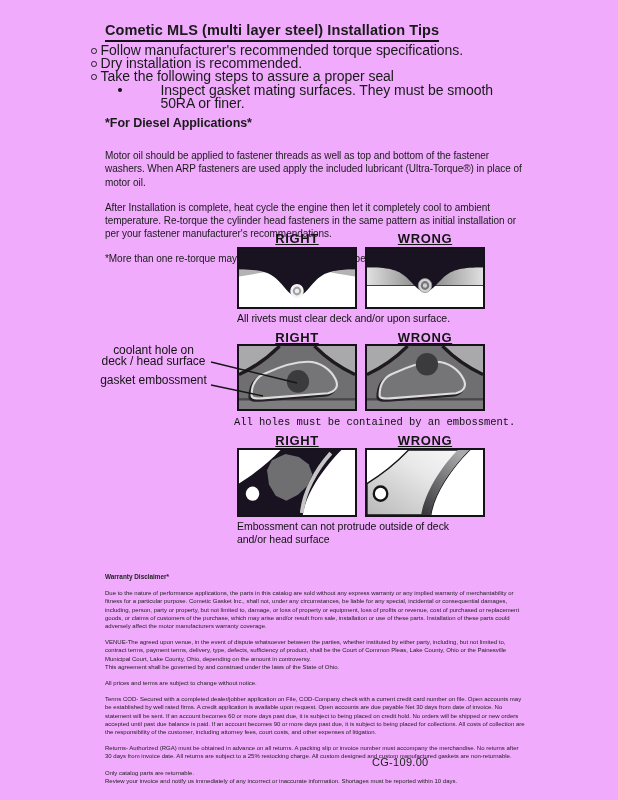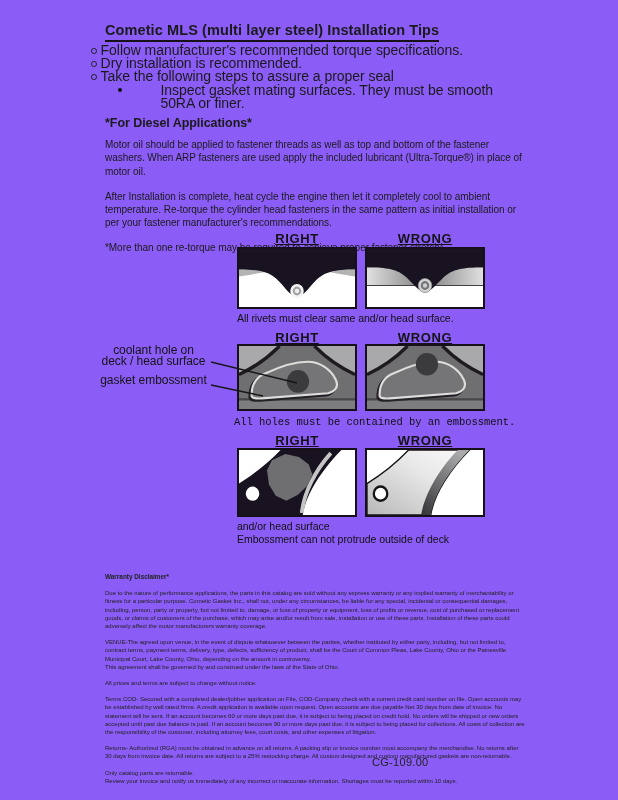--- a/index.html
+++ b/index.html
@@ -1,30 +1,30 @@
 <!DOCTYPE html>
 <html><head>
 <meta charset="utf-8">
 <style>
   html,body{margin:0;padding:0;background:#ffffff;}
   .page{
-    position:relative;width:618px;height:800px;background:#8b5cf6;overflow:hidden;
+    position:relative;width:618px;height:800px;background:#f0abfc;overflow:hidden;
     font-family:"Liberation Sans",sans-serif;color:#1a1a1a;
   }
   
   .title{position:absolute;left:105px;top:22px;margin:0;font-size:14.5px;font-weight:bold;}
   .title-text{display:inline-block;border-bottom:2px solid #17111a;padding-bottom:2px;letter-spacing:.1px;}
   .tips{position:absolute;left:91px;top:44px;width:436px;font-size:14px;line-height:13.2px;letter-spacing:-.05px;}
   .tip-row{display:flex;align-items:flex-start;}
   .tip-row.sub{padding-left:27px;gap:35px;}
   .b-open{flex:0 0 auto;width:3.6px;height:3.6px;border:1px solid #222;border-radius:50%;margin:4px 4px 0 0;}
   .b-fill{flex:0 0 auto;width:4.4px;height:4.4px;background:#111;border-radius:50%;margin:4px 3px 0 0;}
   
   .diesel{position:absolute;left:105px;top:117px;width:422px;font-size:10px;line-height:13.2px;letter-spacing:-.05px;}
-  .d-head{font-size:12.5px;font-weight:bold;margin:0 0 8px 0;}
+  .d-head{font-size:12.5px;font-weight:bold;margin:0 0 19px 0;}
   .diesel p{margin:0 0 12px 0;}
   
   .dg-label{position:absolute;width:120px;text-align:center;font-size:13px;font-weight:bold;letter-spacing:.6px;color:#141414;text-decoration:underline;}
   .panel{position:absolute;width:120px;border:2px solid #151019;box-sizing:border-box;background:#fff;}
   .panel svg{display:block;width:100%;height:100%;}
   .caption{position:absolute;font-size:10.5px;line-height:13px;color:#111;letter-spacing:-.05px;}
   .annot{position:absolute;text-align:center;font-size:12px;line-height:10.6px;color:#141414;letter-spacing:-.05px;}
   .leaders{position:absolute;left:205px;top:352px;width:105px;height:50px;z-index:5;pointer-events:none;}
   
   .warranty{position:absolute;left:105px;top:573px;width:420px;font-size:6px;line-height:8.2px;color:#222;letter-spacing:0;}
@@ -97,21 +97,21 @@
       <rect width="120" height="58" fill="#ffffff"></rect>
       <rect y="18.5" width="120" height="18" fill="url(#gb1)"></rect>
       <rect y="36.5" width="120" height="21.5" fill="#ffffff"></rect>
       <line x1="0" y1="36.5" x2="120" y2="36.5" stroke="#3c3c3c" stroke-width="1"></line>
       <path d="M0,0 H120 V18.5 C99,18.5 88.5,20 79,28.5 C70.5,36.5 66.5,42.5 60,42.5 C53.5,42.5 49.5,36.5 41,28.5 C31.5,20 21,18.5 0,18.5 Z" fill="#191220"></path>
       <circle cx="60" cy="36.5" r="7" fill="#d4d4d4" stroke="#8a8a8a" stroke-width=".8"></circle>
       <circle cx="60" cy="36.5" r="4.4" fill="#74747a"></circle>
       <circle cx="60" cy="36.5" r="2.2" fill="#cfcfcf"></circle>
     </svg>
   </div>
-  <div class="caption" style="left:237px;top:312px;">All rivets must clear same and/or head surface.</div>
+  <div class="caption" style="left:237px;top:312px;">All rivets must clear deck and/or upon surface.</div>
 
   <div class="dg-label" style="left:237px;top:330px;">RIGHT</div>
   <div class="dg-label" style="left:365px;top:330px;">WRONG</div>
 
   <div class="annot" style="left:96px;top:345px;width:115px;">
     <div>coolant hole on</div>
     <div>deck / head surface</div>
   </div>
   <div class="annot" style="left:96px;top:375px;width:115px;">gasket embossment</div>
 
@@ -176,22 +176,22 @@
             <stop offset="1" stop-color="#a9a9ab"></stop>
         </linearGradient>
       </defs>
       <rect width="120" height="64" fill="#ffffff"></rect>
       <path d="M43,0 C30,13 12,26 0,33 L0,64 H66 C69,43 88,17 106,0 Z" fill="url(#r3s)" stroke="#141414" stroke-width="1.4"></path>
       <path d="M106,0 C88,17 69,43 66,64 L56,64 C60,41 78,15 94,0 Z" fill="url(#r3d)"></path>
       <circle cx="14" cy="43" r="7" fill="#ffffff" stroke="#141414" stroke-width="2.4"></circle>
     </svg>
   </div>
   <div class="caption" style="left:237px;top:520px;width:260px;">
+    <div>Embossment can not protrude outside of deck</div>
     <div>and/or head surface</div>
-    <div>Embossment can not protrude outside of deck</div>
   </div>
 
   <div class="warranty">
     <p class="w-head">Warranty Disclaimer*</p>
     <p>Due to the nature of performance applications, the parts in this catalog are sold without any express warranty or any implied warranty of merchantability or fitness for a particular purpose.  Cometic Gasket Inc., shall not, under any circumstances, be liable for any special, incidental or consequential damages, including, person, party or property, but not limited to, damage, or loss of property or equipment, loss of profits or revenue, cost of purchased or replacement goods, or claims of customers of the purchase, which may arise and/or result from sale, installation or use of these parts.  Installation of these parts could adversely affect the motor manufacturers warranty coverage.</p>
     <p class="tight">VENUE-The agreed upon venue, in the event of dispute whatsoever between the parties, whether instituted by either party, including, but not limited to, contract terms, payment terms, delivery, type, defects, sufficiency of product, shall be the Court of Common Pleas, Lake County, Ohio or the Painesville Municipal Court, Lake County, Ohio, depending on the amount in controversy.</p>
     <p class="after-tight">This agreement shall be governed by and construed under the laws of the State of Ohio.</p>
     <p>All prices and terms are subject to change without notice.</p>
     <p>Terms COD- Secured with a completed dealer/jobber application on File, COD-Company check with a current credit card number on file.  Open accounts may be established by well rated firms.  A credit application is available upon request.  Open accounts are due payable Net 30 days from date of invoice.  No statement will be sent.  If an account becomes 60 or more days past due, it is subject to being placed on credit hold.  No orders will be shipped or new orders accepted until past due balance is paid.  If an account becomes 90 or more days past due, it is subject to being placed for collections.  All costs of collection are the responsibility of the customer, including attorney fees, court costs, and other expenses of litigation.</p>
     <p>Returns- Authorized (RGA) must be obtained in advance on all returns.  A packing slip or invoice number must accompany the merchandise.  No returns after 30 days from invoice date.  All returns are subject to a 25% restocking charge.  All custom designed and custom manufactured gaskets are non-returnable.</p>

